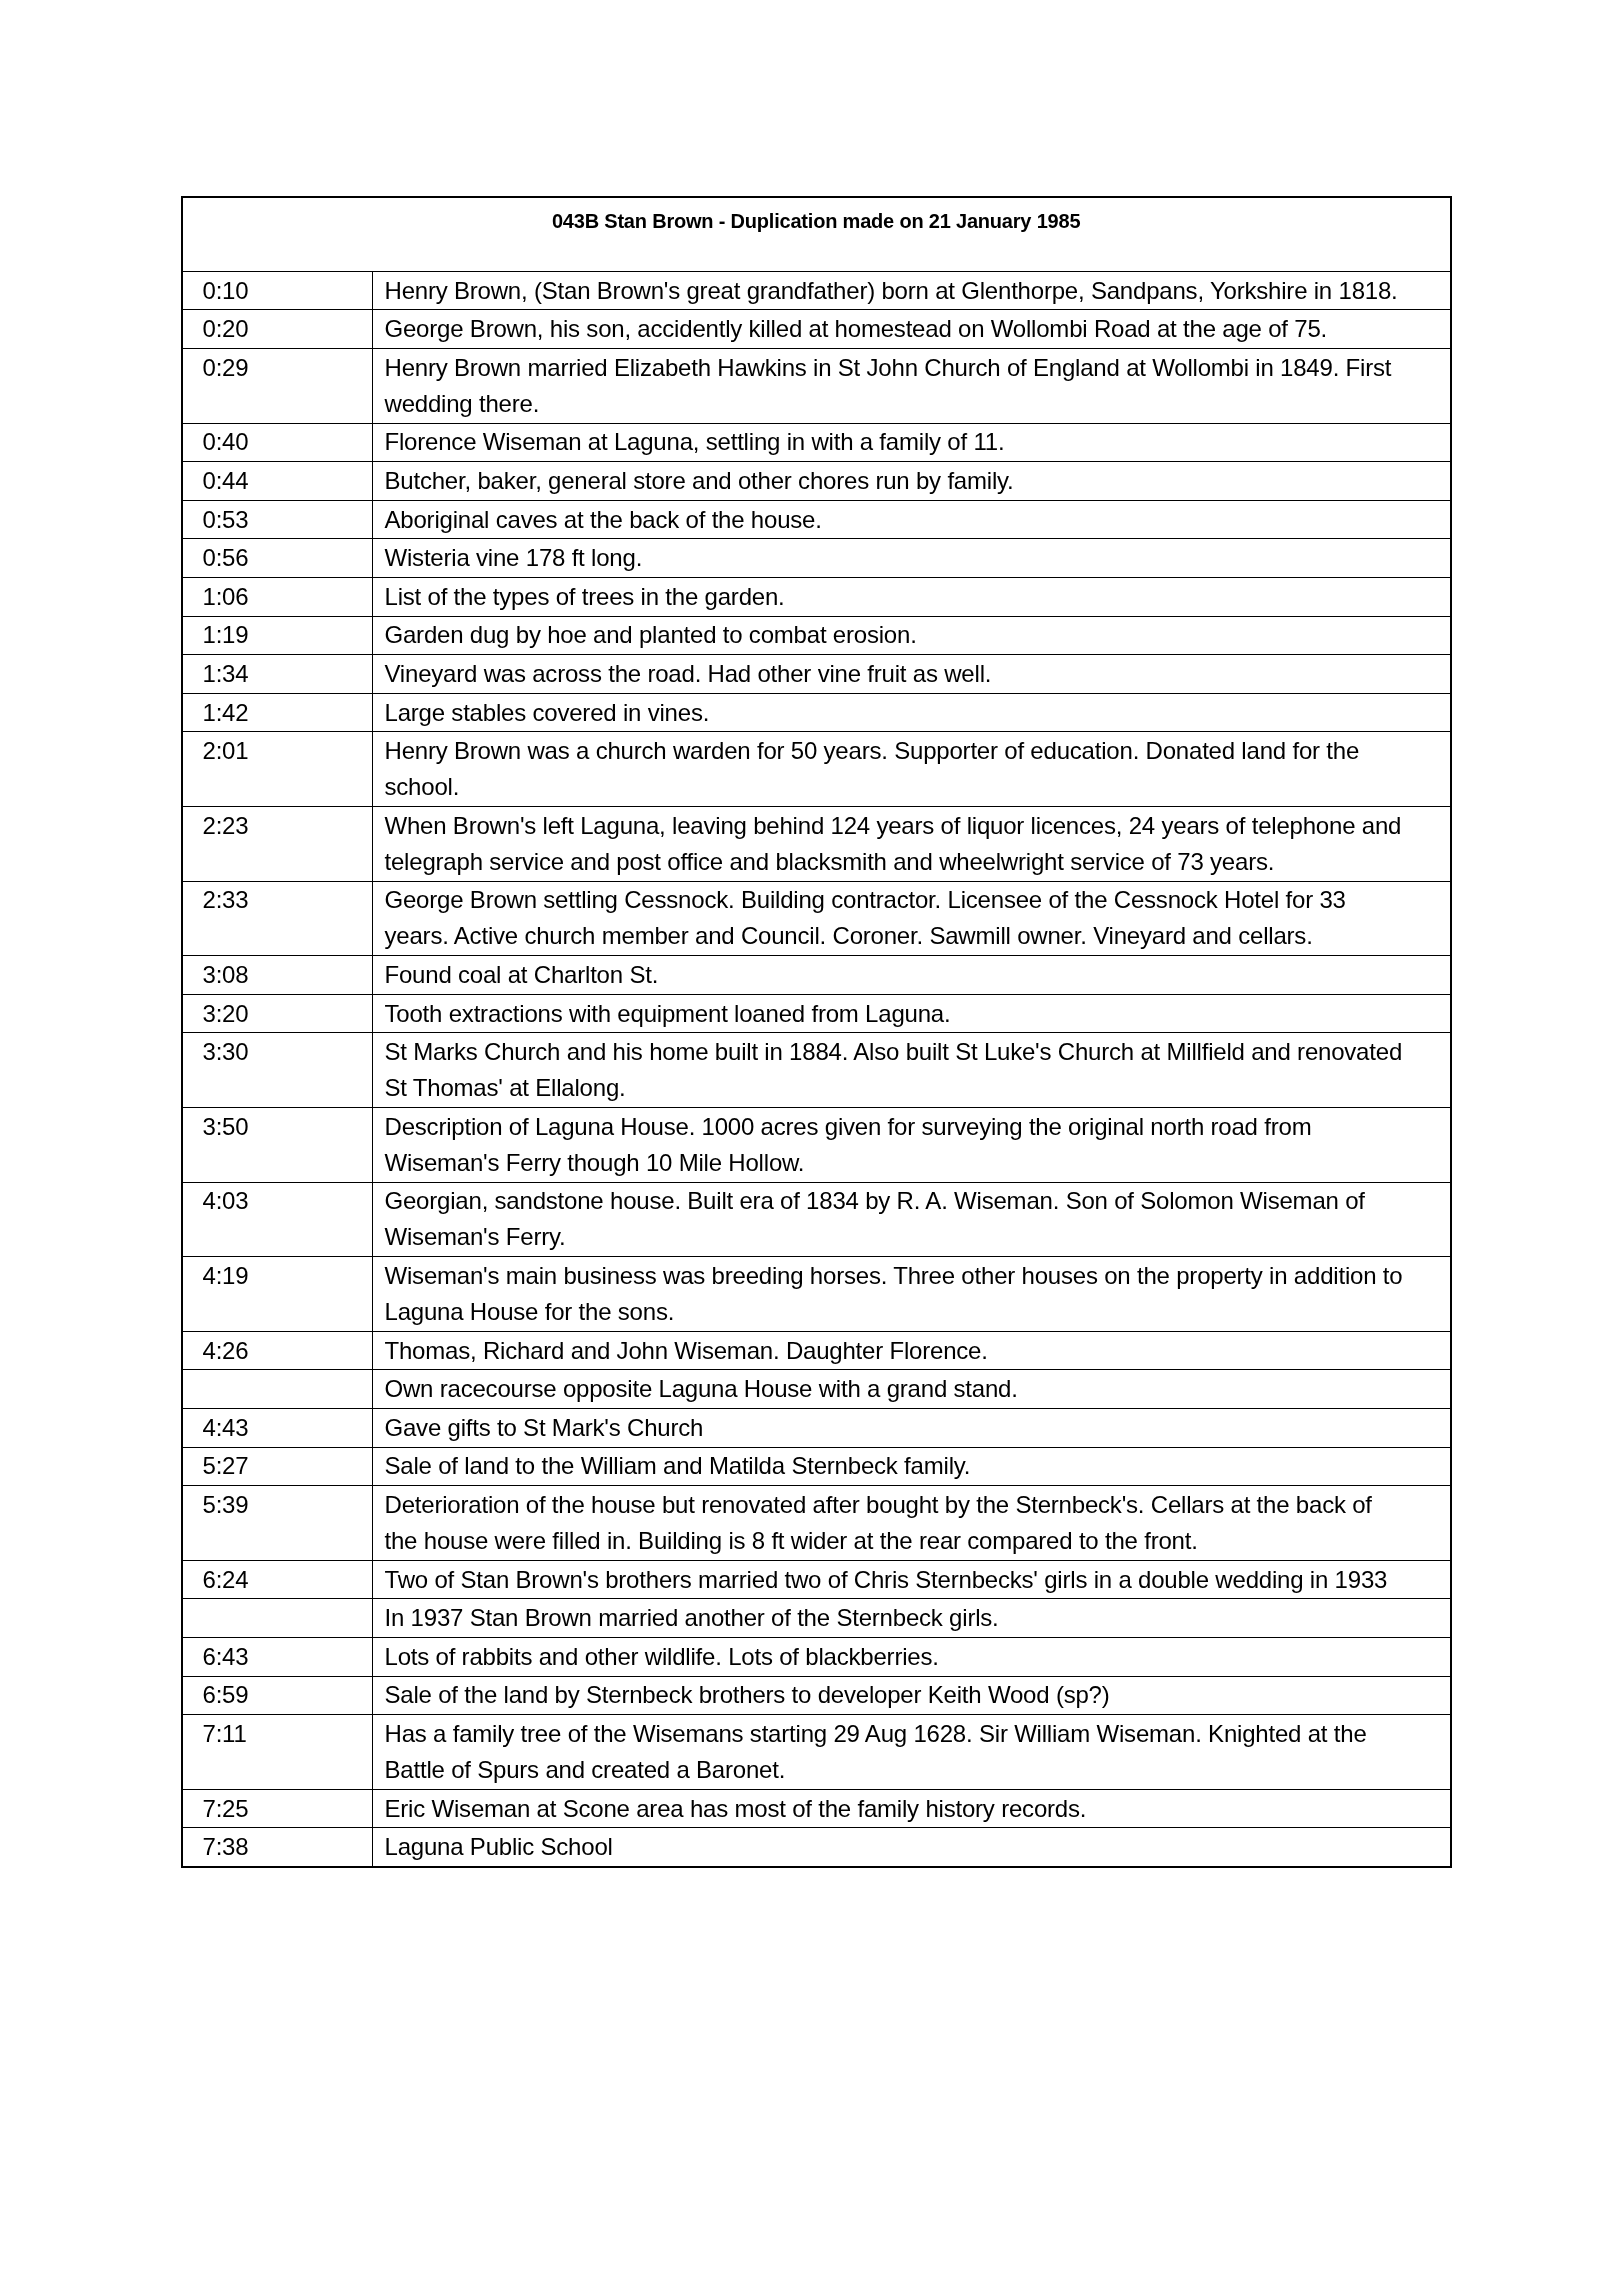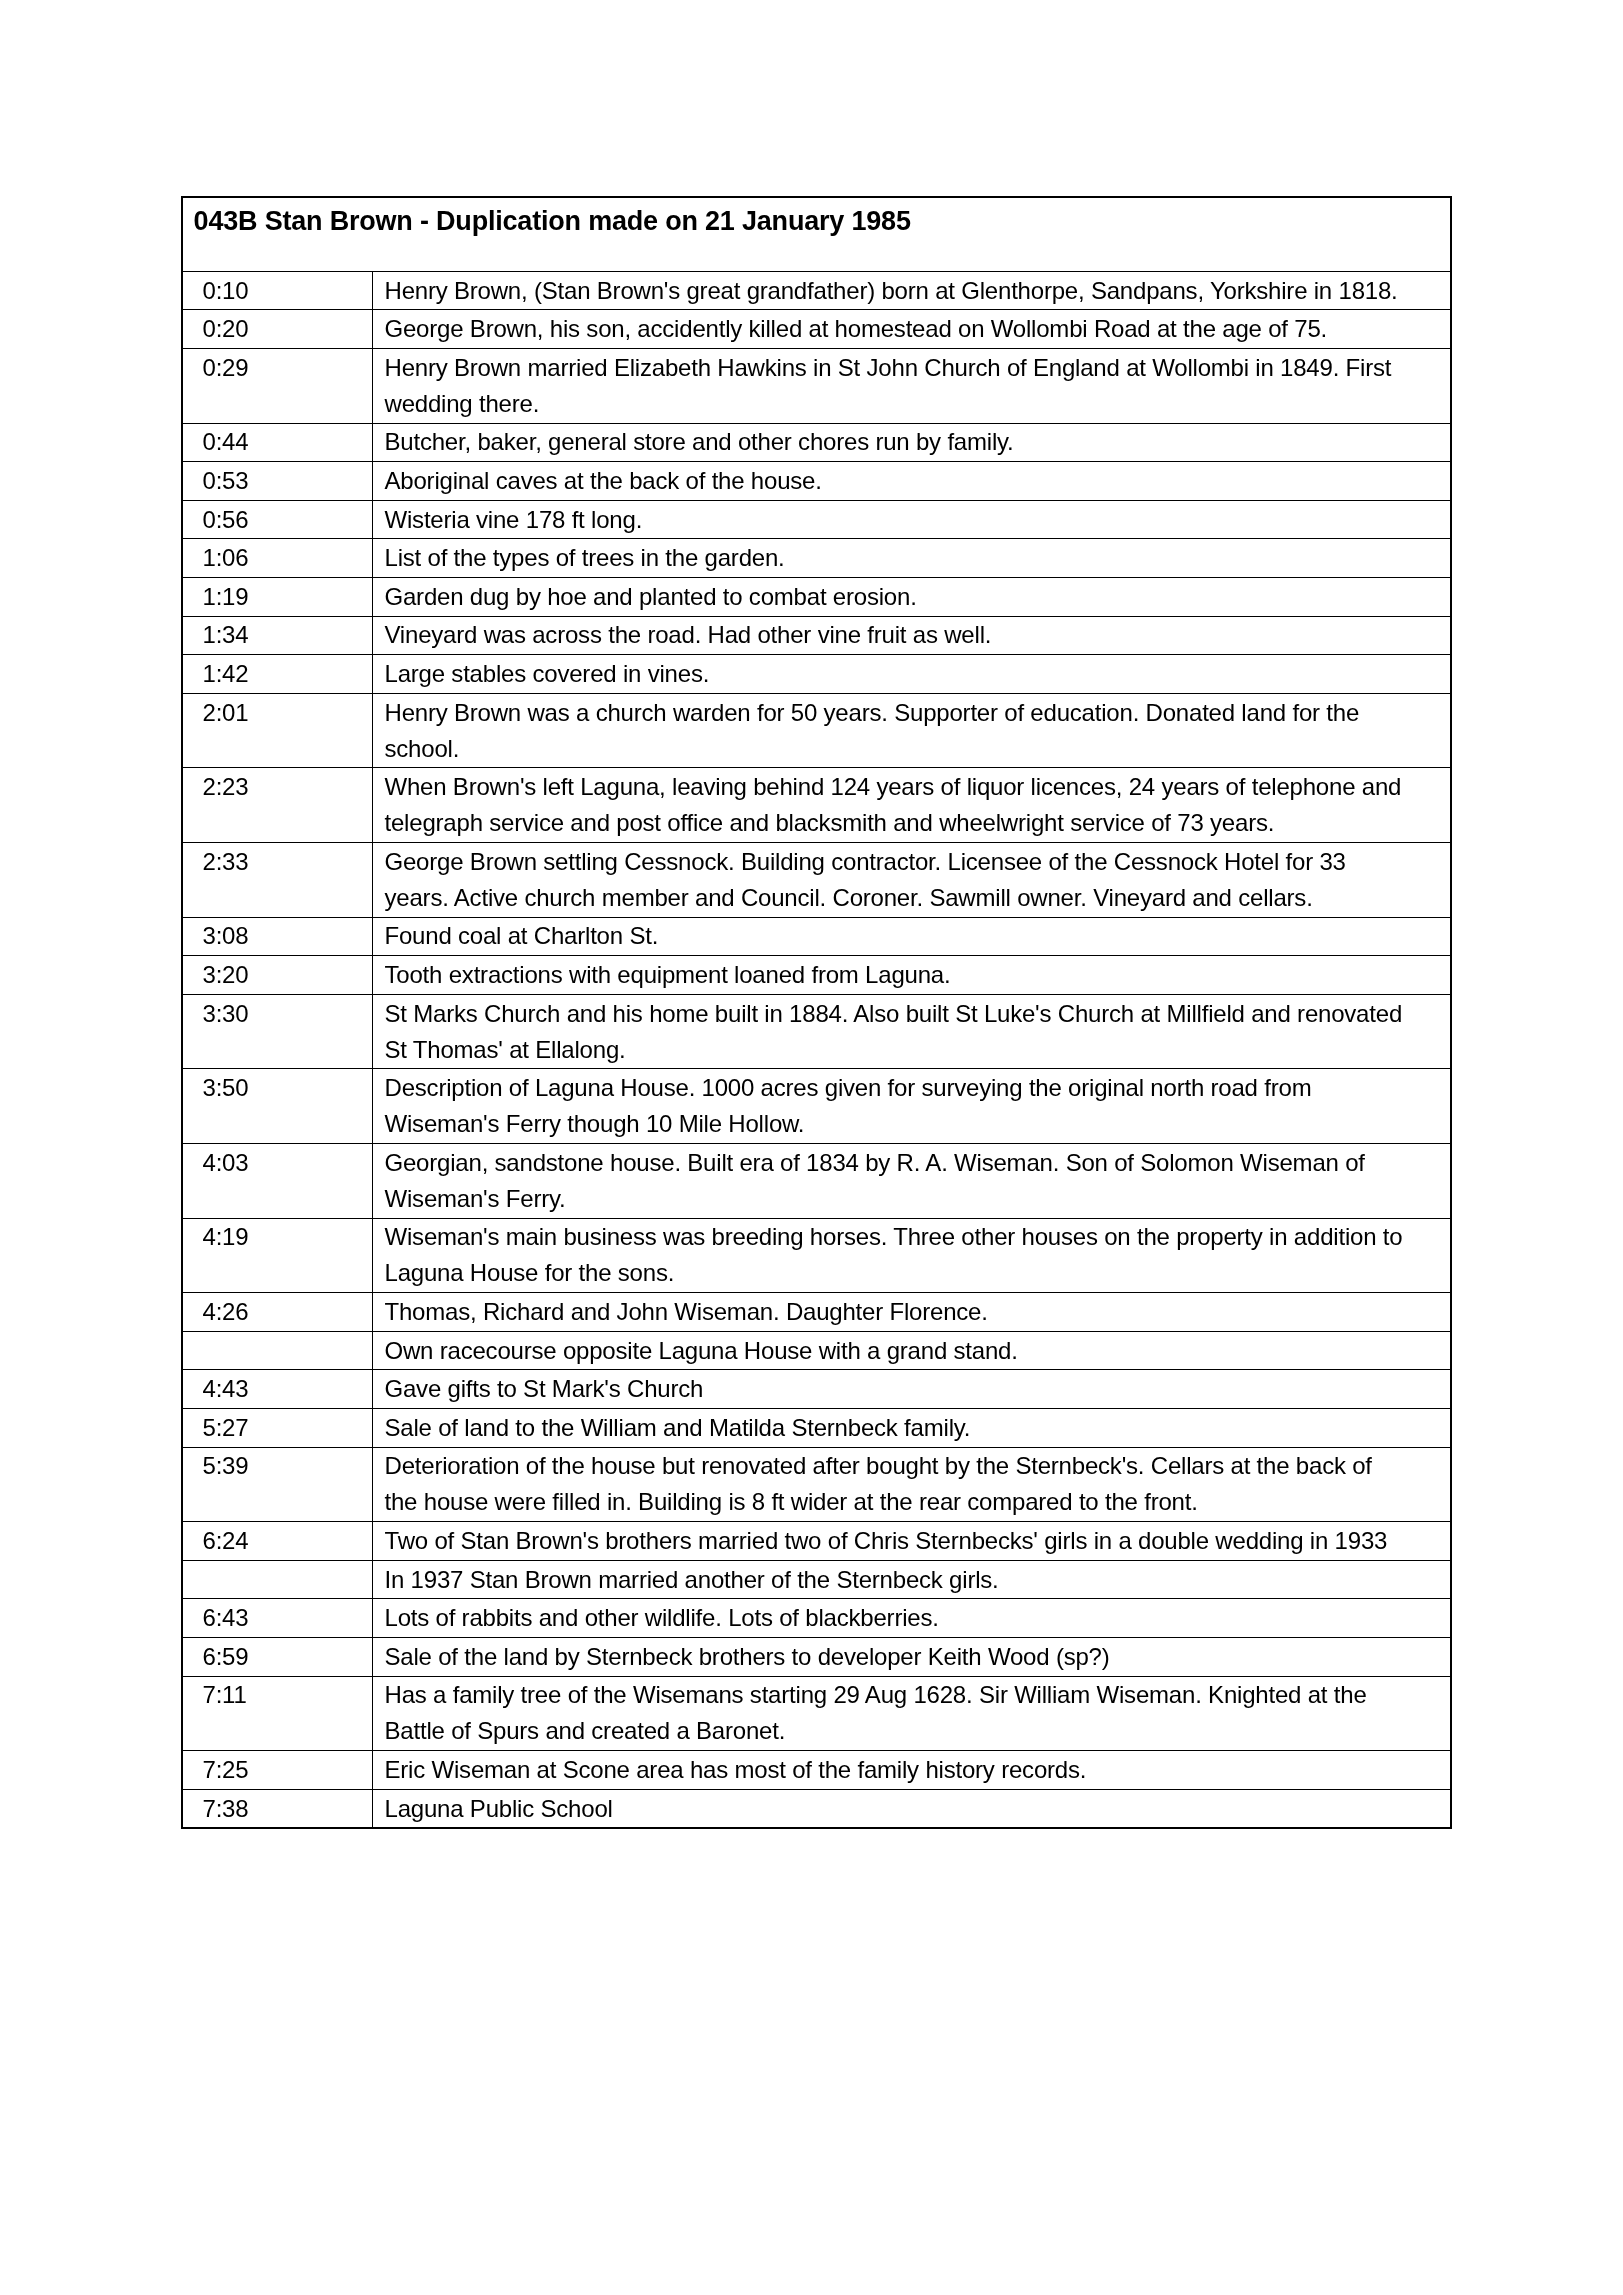--- a/index.html
+++ b/index.html
@@ -30,24 +30,25 @@
     color: #000000;
   }
   table.log-table col.c-time { width: 190px; }
   table.log-table td {
     border: 1.6px solid #000000;
     vertical-align: top;
     background: #ffffff;
   }
   td.header-cell {
     font-weight: bold;
-    font-size: 27px;
+    font-size: 20px;
     height: 68px;
     padding: 4.9px 11.4px 0 10.6px;
     letter-spacing: -0.2px;
+    text-align: center;
   }
   td.time-cell {
     padding: 0.8px 4.9px 0.8px 19.5px;
     white-space: pre-wrap;
   }
   td.desc-cell {
     padding: 0.8px 39px 0.8px 12px;
     white-space: normal;
     border-radius: 14px;
   }
@@ -74,20 +75,24 @@
     <tr>
       <td class="time-cell">0:20</td>
       <td class="desc-cell">George Brown, his son, accidently killed at homestead on Wollombi Road at the age of 75.</td>
     </tr>
 
     <tr>
       <td class="time-cell">0:29</td>
       <td class="desc-cell">Henry Brown married Elizabeth Hawkins in St John Church of England at Wollombi in 1849. First wedding there.</td>
     </tr>
 
+    <tr>
+      <td class="time-cell">0:40</td>
+      <td class="desc-cell">Florence Wiseman at Laguna, settling in with a family of 11.</td>
+    </tr>
 
     <tr>
       <td class="time-cell">0:44</td>
       <td class="desc-cell">Butcher, baker, general store and other chores run by family.</td>
     </tr>
 
     <tr>
       <td class="time-cell">0:53</td>
       <td class="desc-cell">Aboriginal caves at the back of the house.</td>
     </tr>

